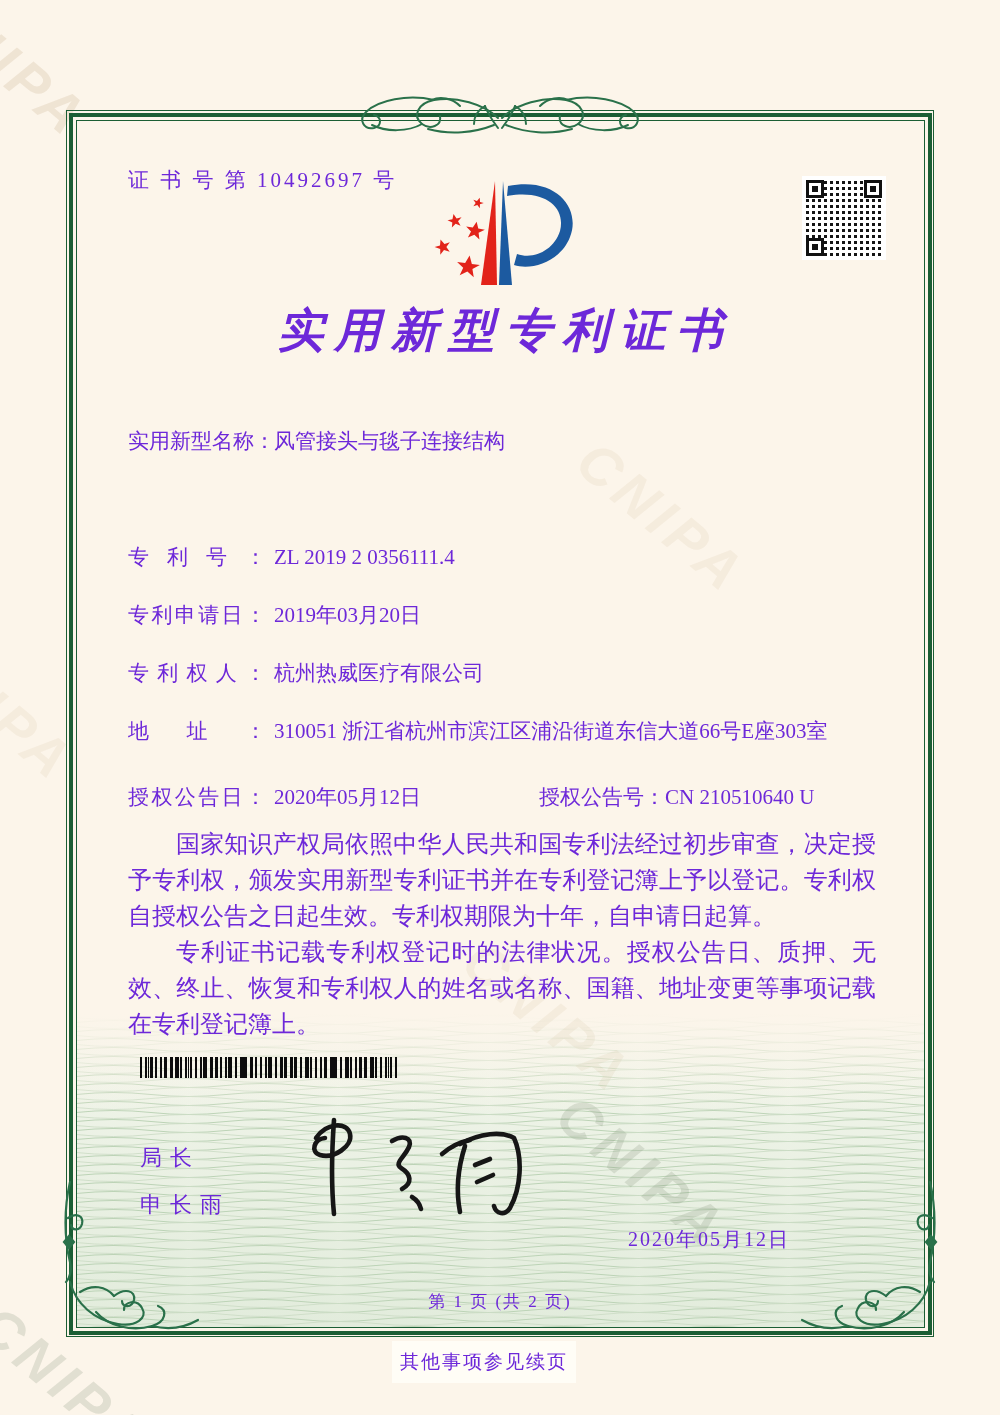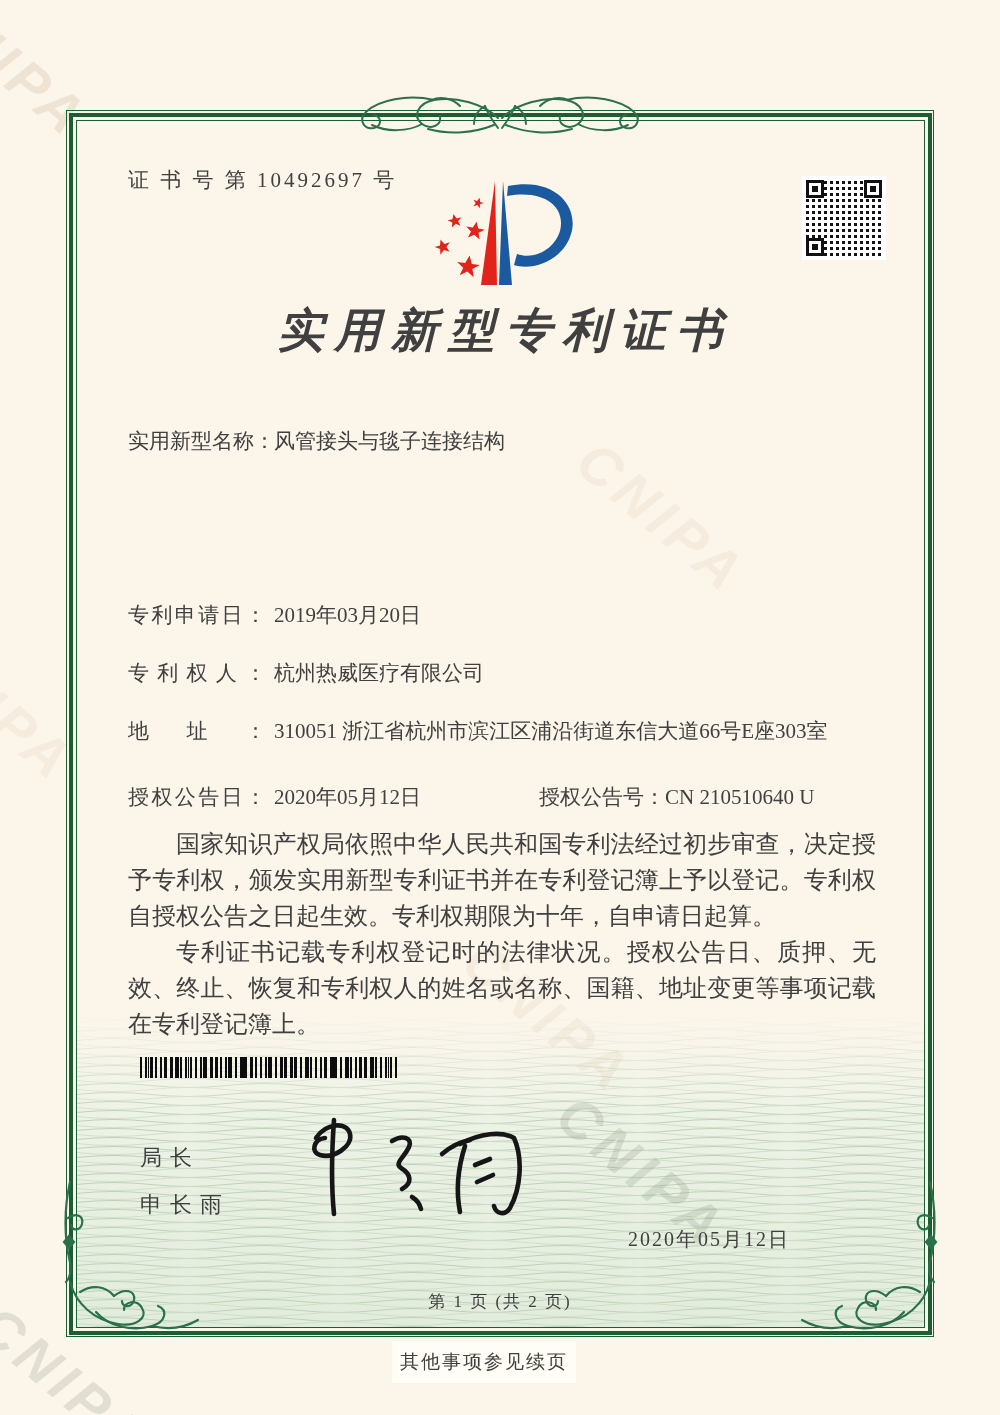--- a/index.html
+++ b/index.html
@@ -21,21 +21,21 @@
       background:linear-gradient(#fcf5ea 12%,rgba(252,245,234,0));}
 
   
   .frame{position:absolute;left:66px;top:110px;right:66px;bottom:78px;
       border:1.5px solid #1b5e34;z-index:3;pointer-events:none;}
   .frame::before{content:"";position:absolute;inset:1.5px;border:4px solid #1b5e34;}
   .frame::after{content:"";position:absolute;inset:8.5px;border:1px solid #1b5e34;}
   .ornament{position:absolute;z-index:4;pointer-events:none;}
 
   
-  .content{position:absolute;inset:0;z-index:5;color:#404040;border-radius:6px;}
+  .content{position:absolute;inset:0;z-index:5;color:#6d28d9;border-radius:6px;}
   .certno{position:absolute;left:128px;top:166px;font-size:21px;letter-spacing:3px;}
   .qr{position:absolute;left:802px;top:176px;width:84px;height:84px;background:#fff;padding:4px;box-sizing:border-box;}
   .qr-body{position:relative;width:100%;height:100%;
       background:
         repeating-linear-gradient(0deg,#141414 0 3px,#fff 3px 6px),
         repeating-linear-gradient(90deg,#141414 0 3px,#fff 3px 6px);
       background-blend-mode:lighten;}
   .finder{position:absolute;width:18px;height:18px;border:3px solid #111;background:#fff;box-sizing:border-box;}
   .finder::after{content:"";position:absolute;inset:3px;background:#111;}
   .f-tl{left:0;top:0;} .f-tr{right:0;top:0;} .f-bl{left:0;bottom:0;}
@@ -170,20 +170,23 @@
         <path d="M83,11 L79,115 L92,115 Z"></path>
         <path d="M88,16 C138,6 161,40 150,67 C141,91 112,101 94,95 L97,84 C114,90 134,80 140,61 C146,38 126,19 87,26 Z"></path>
       </g>
     </svg>
 
     <div class="title">实用新型专利证书</div>
 
     <div class="frow" style="top:424px;">
       <span class="flabel">实用新型名称：</span><span class="fval">风管接头与毯子连接结构</span>
     </div>
+    <div class="frow" style="top:540px;">
+      <span class="flabel">专利号：</span><span class="fval">ZL 2019 2 0356111.4</span>
+    </div>
     <div class="frow" style="top:598px;">
       <span class="flabel">专利申请日：</span><span class="fval">2019年03月20日</span>
     </div>
     <div class="frow" style="top:656px;">
       <span class="flabel">专利权人：</span><span class="fval">杭州热威医疗有限公司</span>
     </div>
     <div class="frow" style="top:714px;">
       <span class="flabel">地址：</span><span class="fval wrap">310051 浙江省杭州市滨江区浦沿街道东信大道66号E座303室</span>
     </div>
     <div class="frow" style="top:780px;width:748px;">

